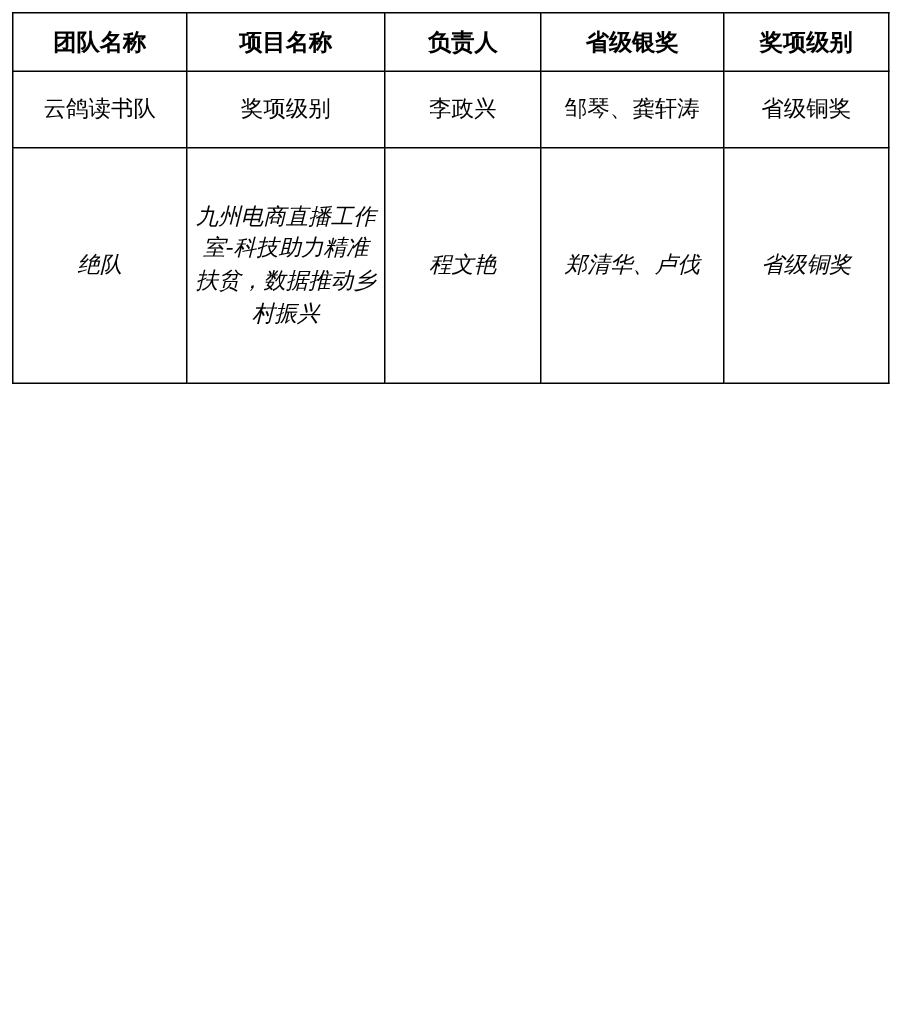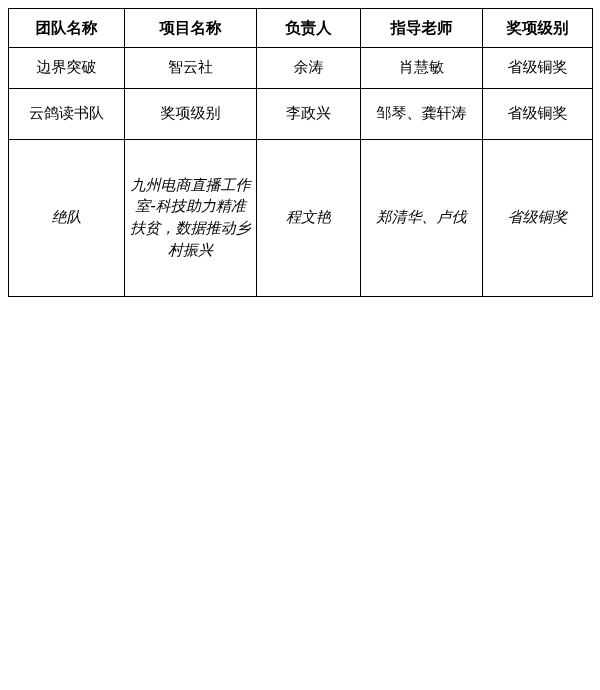--- a/index.html
+++ b/index.html
@@ -68,32 +68,25 @@
         <col class="c1">
         <col class="c2">
         <col class="c3">
         <col class="c4">
     </colgroup>
     <thead>
       <tr>
         <th>团队名称</th>
         <th>项目名称</th>
         <th>负责人</th>
-        <th>指导老师</th>
+        <th>省级银奖</th>
         <th>奖项级别</th>
       </tr>
     </thead>
     <tbody>
-      <tr class="r5">
-        <td>边界突破</td>
-        <td>智云社</td>
-        <td>余涛</td>
-        <td>肖慧敏</td>
-        <td>省级铜奖</td>
-      </tr>
       <tr class="r6">
         <td>云鸽读书队</td>
         <td>奖项级别</td>
         <td>李政兴</td>
         <td>邹琴、龚轩涛</td>
         <td>省级铜奖</td>
       </tr>
       <tr class="r7">
         <td>绝队</td>
         <td>九州电商直播工作室-科技助力精准扶贫，数据推动乡村振兴</td>

